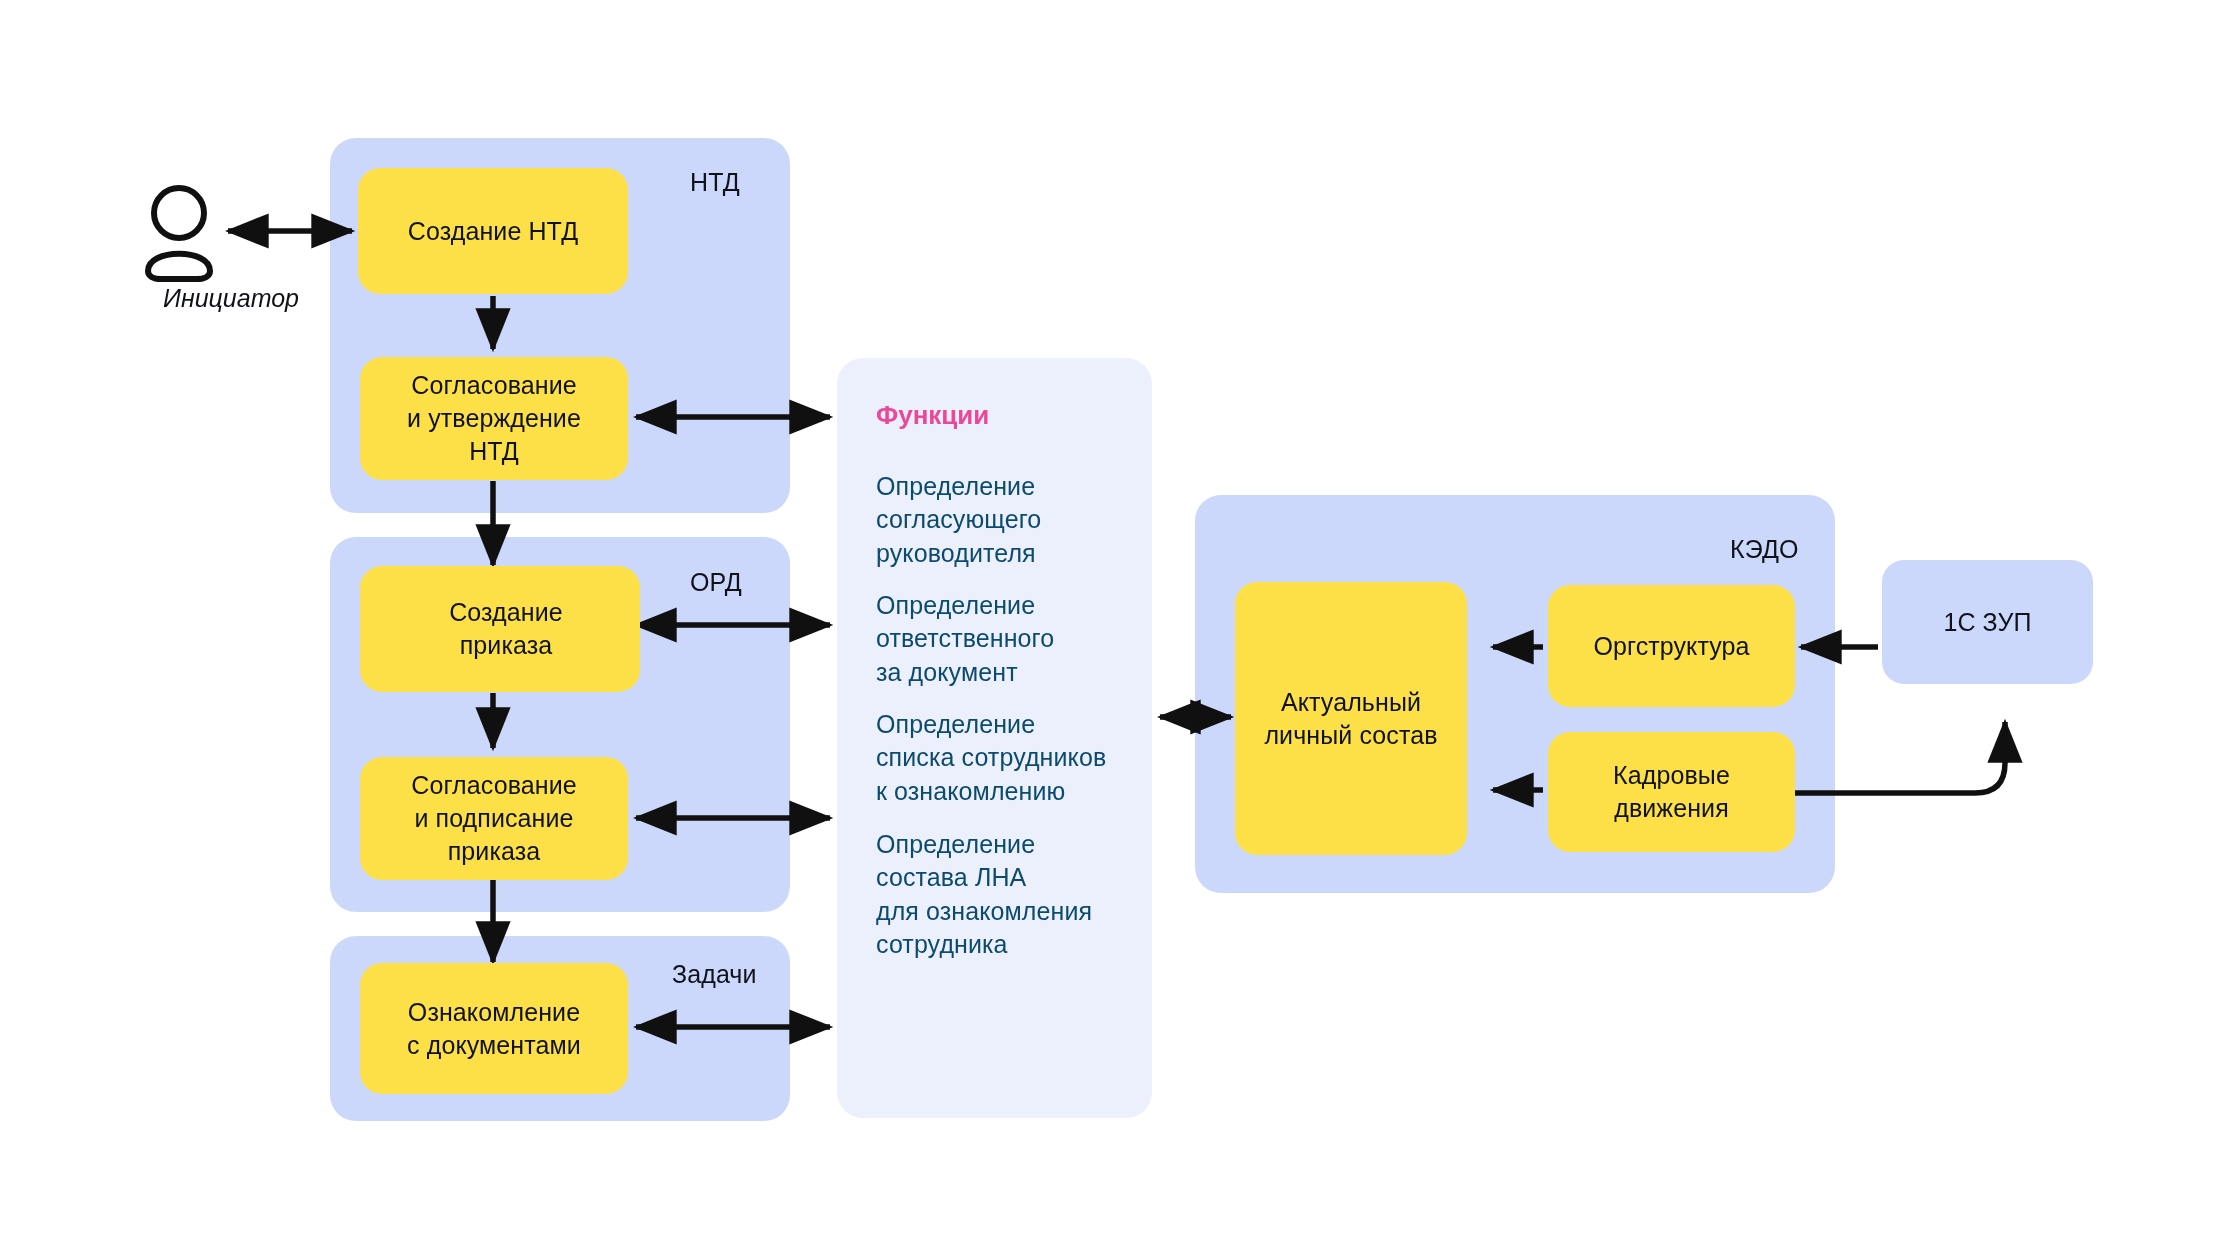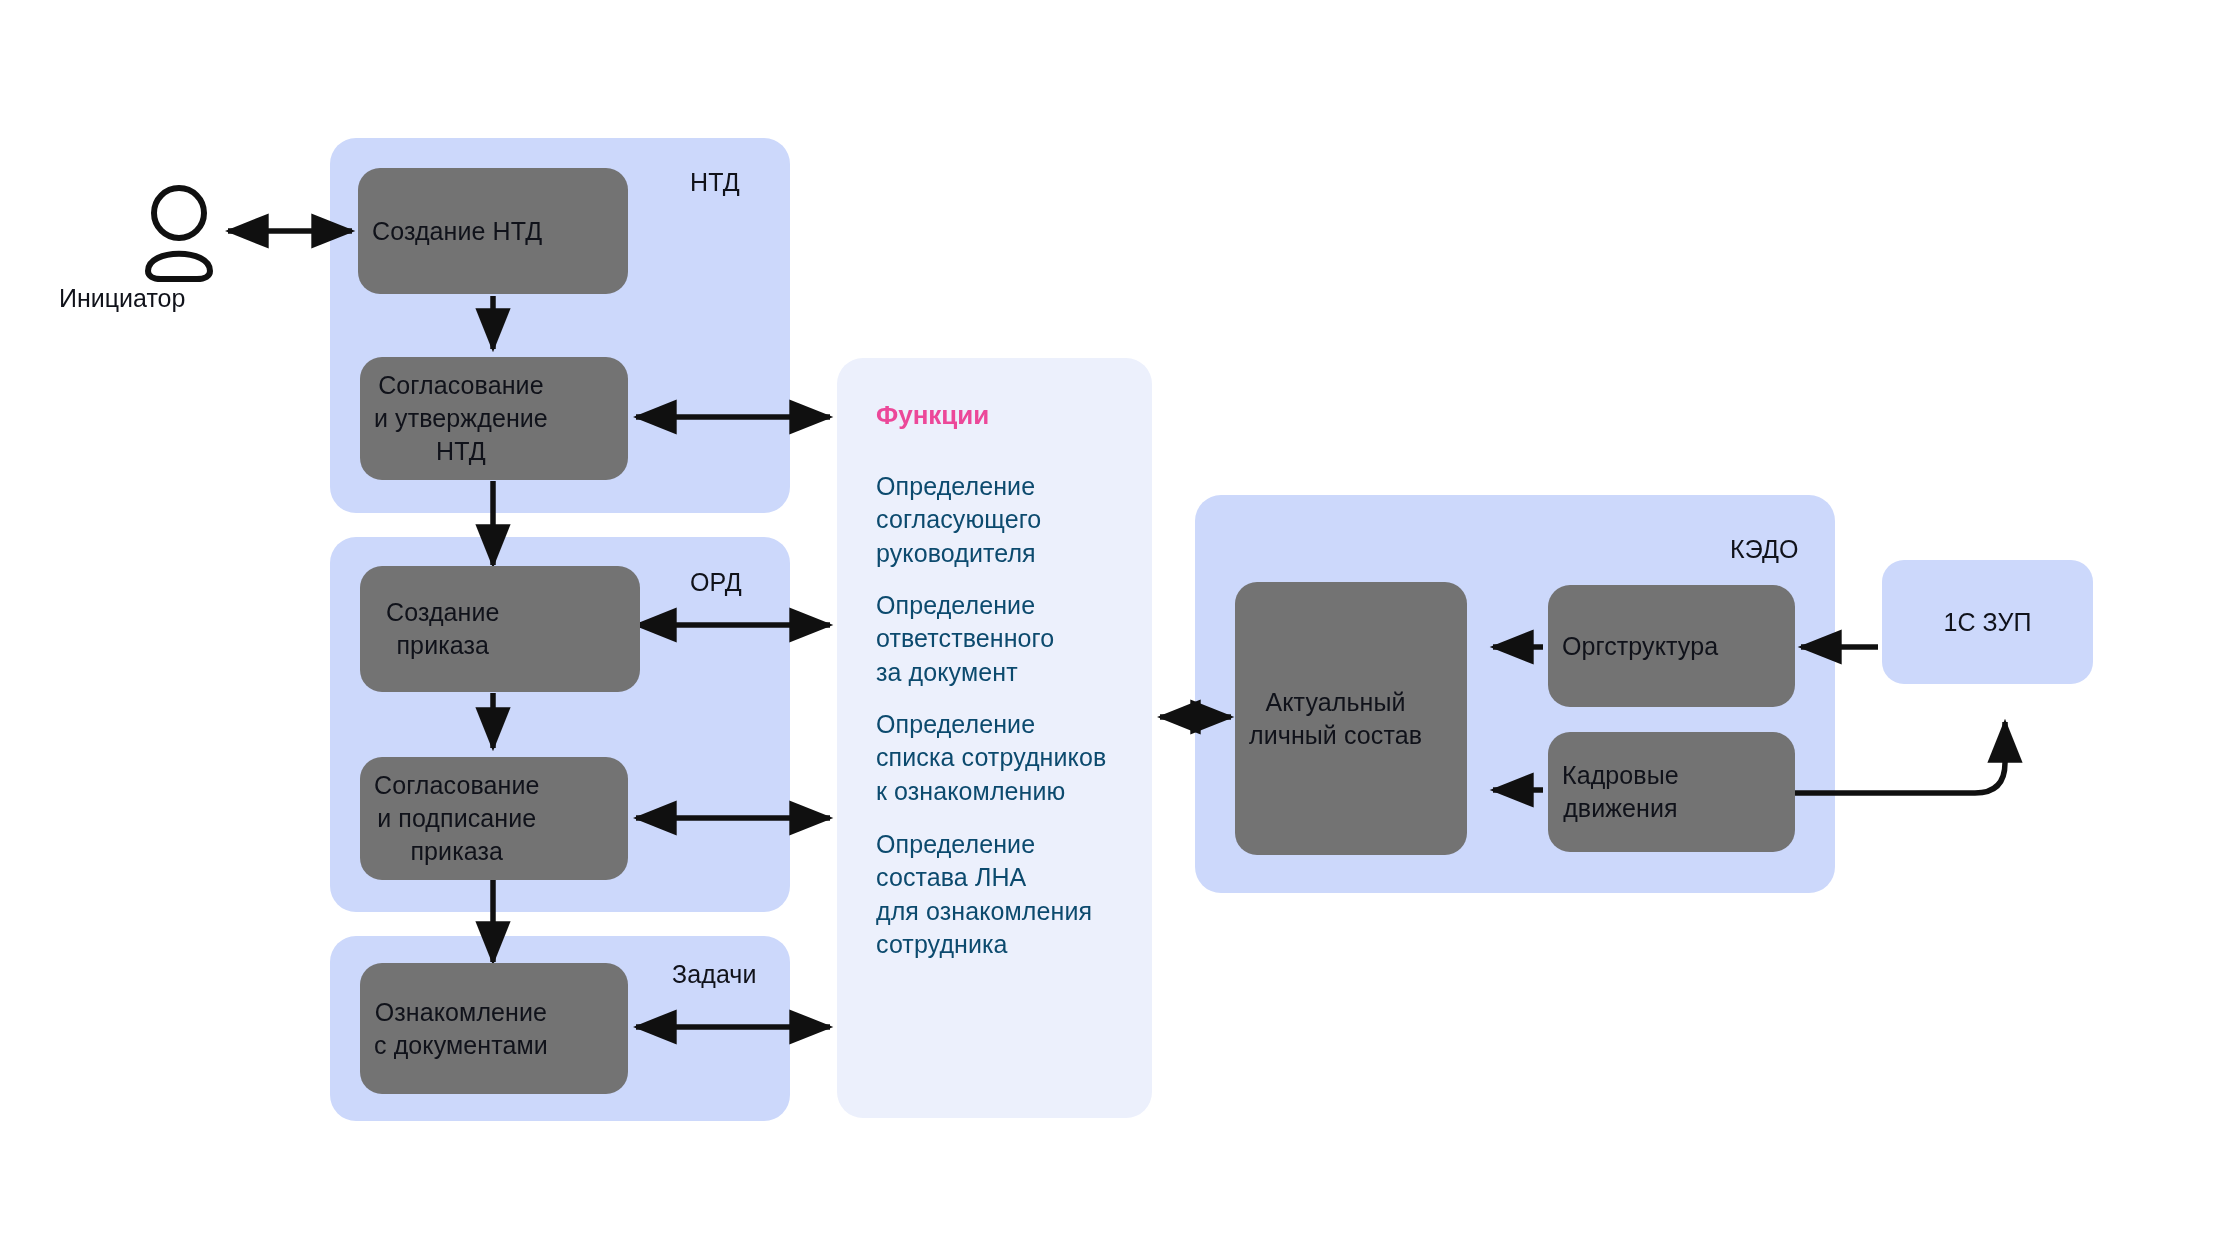--- a/index.html
+++ b/index.html
@@ -3,32 +3,32 @@
 <meta charset="utf-8">
 <style>
   html,body{margin:0;padding:0;background:#ffffff;}
   body{width:2240px;height:1260px;overflow:hidden;
        font-family:"Liberation Sans","DejaVu Sans",sans-serif;}
   #stage{position:relative;width:2240px;height:1260px;background:#ffffff;}
   svg.layer{position:absolute;left:0;top:0;width:2240px;height:1260px;}
 
   .group-box{position:absolute;background:#ccd8fb;border-radius:26px;}
   .panel-box{position:absolute;background:#ecf0fc;border-radius:26px;}
-  .card{position:absolute;background:#737373;border-radius:22px;
-        display:flex;align-items:center;justify-content:flex-start;text-align:center;}
+  .card{position:absolute;background:#fde047;border-radius:22px;
+        display:flex;align-items:center;justify-content:center;text-align:center;}
   .chip{position:absolute;background:#ccd8fb;border-radius:22px;
         display:flex;align-items:center;justify-content:center;text-align:center;}
   .card-label,.chip-label{font-size:25px;line-height:1.32;color:#10121a;
         letter-spacing:.1px;padding:0 14px;}
   .group-title{position:absolute;font-size:25px;color:#10121a;letter-spacing:.1px;}
   .panel-head{position:absolute;font-size:26px;font-weight:700;color:#ec4899;}
   .panel-item{position:absolute;font-size:25px;line-height:1.33;color:#0c4a6e;
         letter-spacing:.1px;}
-  .actor-label{position:absolute;font-size:25px;color:#10121a;text-align:left;
-        width:240px;}
+  .actor-label{position:absolute;font-size:25px;color:#10121a;text-align:right;
+        width:240px;font-style:italic;}
 </style>
 </head>
 <body>
 
 <div id="stage">
 
   <div class="group-box" style="left:330px;top:138px;width:460px;height:375px;"></div>
   <div class="group-box" style="left:330px;top:537px;width:460px;height:375px;"></div>
   <div class="group-box" style="left:330px;top:936px;width:460px;height:185px;"></div>
   <div class="panel-box" style="left:837px;top:358px;width:315px;height:760px;"></div>

